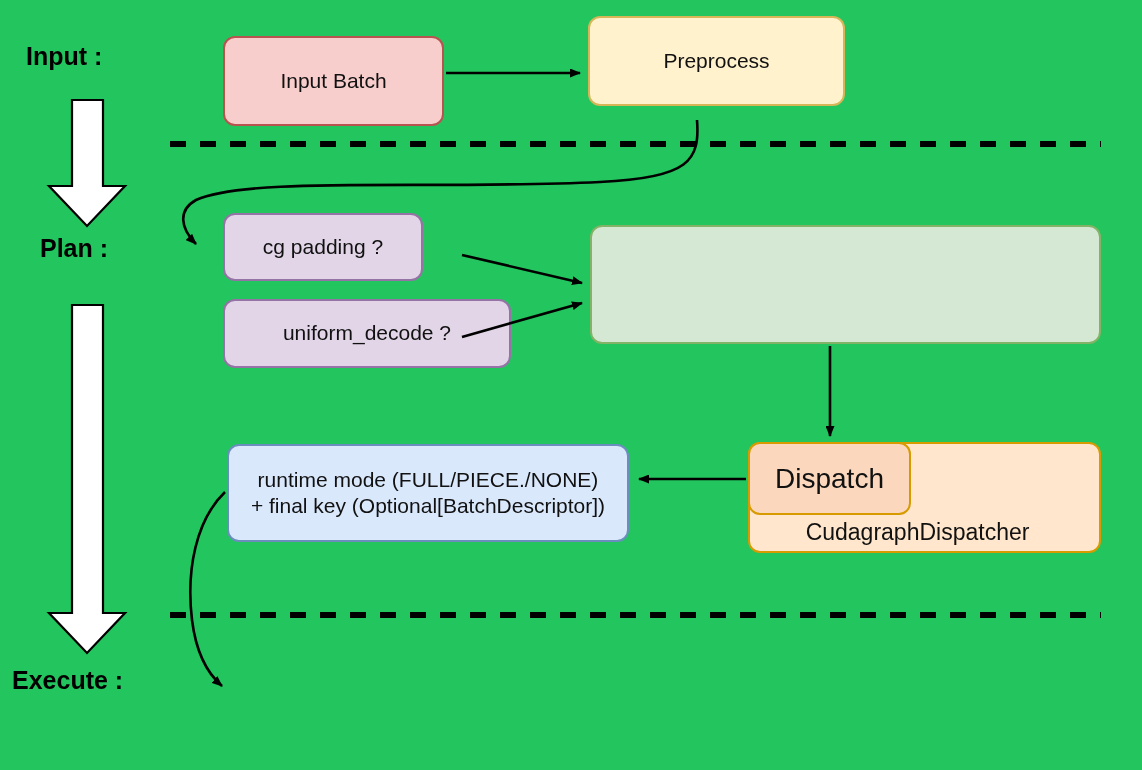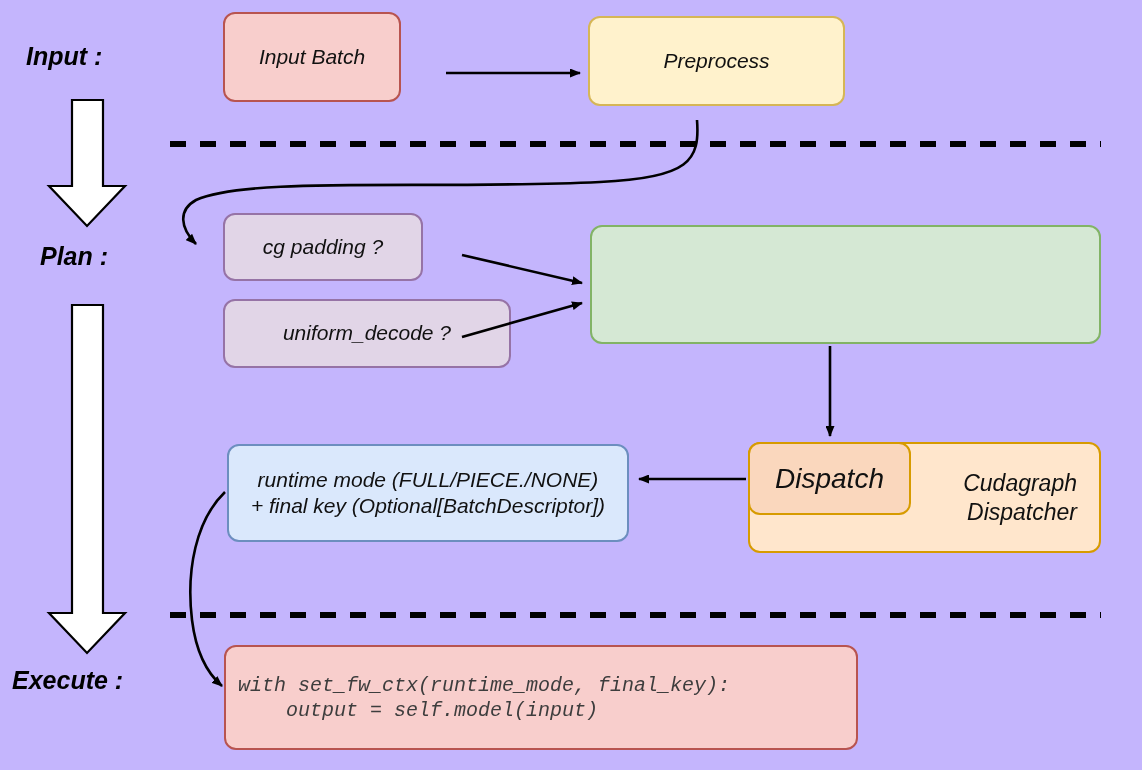--- a/index.html
+++ b/index.html
@@ -7,23 +7,22 @@
     padding: 0;
     background: #ffffff;
   }
   body {
     font-family: "Liberation Sans", sans-serif;
   }
   #canvas {
     position: relative;
     width: 1142px;
     height: 770px;
-    background: #c4b5fd;
+    background: #22c55e;
     overflow: hidden;
-    font-style: italic;
   }
   
   .stage-label {
     position: absolute;
     font-family: "Liberation Sans", sans-serif;
     font-weight: bold;
     font-size: 25px;
     color: #000000;
     white-space: nowrap;
     line-height: 1;
@@ -102,61 +101,57 @@
 
     <polygon points="72,305 103,305 103,613 125,613 87,653 49,613 72,613" fill="#ffffff" stroke="#000000" stroke-width="2.2" stroke-linejoin="miter"></polygon>
 
     <line x1="170" y1="144" x2="1101" y2="144" stroke="#000000" stroke-width="6" stroke-dasharray="16 14" stroke-linecap="butt"></line>
 
     <line x1="170" y1="615" x2="1101" y2="615" stroke="#000000" stroke-width="6" stroke-dasharray="16 14" stroke-linecap="butt"></line>
   </svg>
 
   <div class="stage-label" style="left:26px; top:44px;">Input :</div>
 
-  <div class="stage-label" style="left:40px; top:236px;margin-top:8px;">Plan :</div>
+  <div class="stage-label" style="left:40px; top:236px;">Plan :</div>
 
   <div class="stage-label" style="left:12px; top:668px;text-align:right;">Execute :</div>
 
-  <div class="node pink" style="left:223px; top:12px; width:178px; height:90px;">
+  <div class="node pink" style="left:223px; top:36px; width:221px; height:90px;">
     <span>Input Batch</span>
   </div>
 
   <div class="node yellow" style="left:588px; top:16px; width:257px; height:90px;">
     <span>Preprocess</span>
   </div>
 
   <div class="node purple" style="left:223px; top:213px; width:200px; height:68px;">
     <span>cg padding ?</span>
   </div>
 
   <div class="node purple" style="left:223px; top:299px; width:288px; height:69px;">
     <span>uniform_decode ?</span>
   </div>
 
   <div class="node green" style="left:590px; top:225px; width:511px; height:119px; flex-direction:column;">
   </div>
 
-  <div class="node orange-outer dispatcher-label" style="left:748px; top:442px; width:353px; height:111px; flex-direction:column; align-items:flex-end; justify-content:center;">
+  <div class="node orange-outer dispatcher-label" style="left:748px; top:442px; width:353px; height:111px; align-items:flex-end; justify-content:center;">
     <span>Cudagraph</span>
     <span>Dispatcher</span>
   </div>
 
   <div class="node orange-inner dispatch-inner" style="left:748px; top:442px; width:163px; height:73px;">
     <span>Dispatch</span>
   </div>
 
   <div class="node blue" style="left:227px; top:444px; width:402px; height:98px; flex-direction:column;">
     <span>runtime mode (FULL/PIECE./NONE)</span>
     <span>+ final key (Optional[BatchDescriptor])</span>
   </div>
 
-  <div class="node pink code" style="left:224px; top:645px; width:634px; height:105px; flex-direction:column; align-items:flex-start; justify-content:center;">
-    <span>with set_fw_ctx(runtime_mode, final_key):</span>
-    <span>    output = self.model(input)</span>
-  </div>
 
   <svg id="overlay" viewBox="0 0 1142 770" xmlns="http://www.w3.org/2000/svg">
     <defs>
       <marker id="arrowhead" markerWidth="11" markerHeight="9" refX="10" refY="4.5" orient="auto" markerUnits="userSpaceOnUse">
         <path d="M0,0 L11,4.5 L0,9 z" fill="#000000"></path>
       </marker>
     </defs>
 
     <line x1="446" y1="73" x2="580" y2="73" stroke="#000000" stroke-width="2.6" marker-end="url(#arrowhead)"></line>
 

